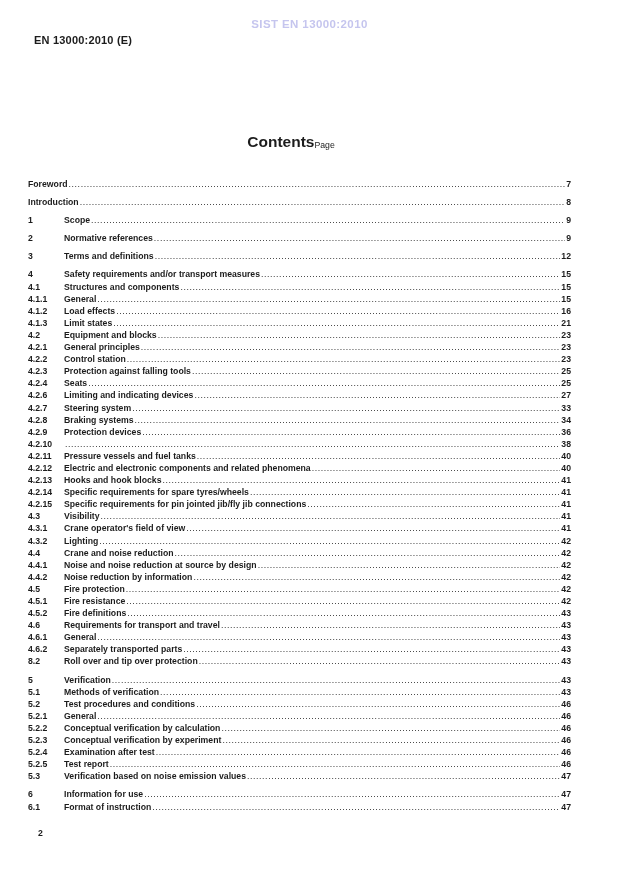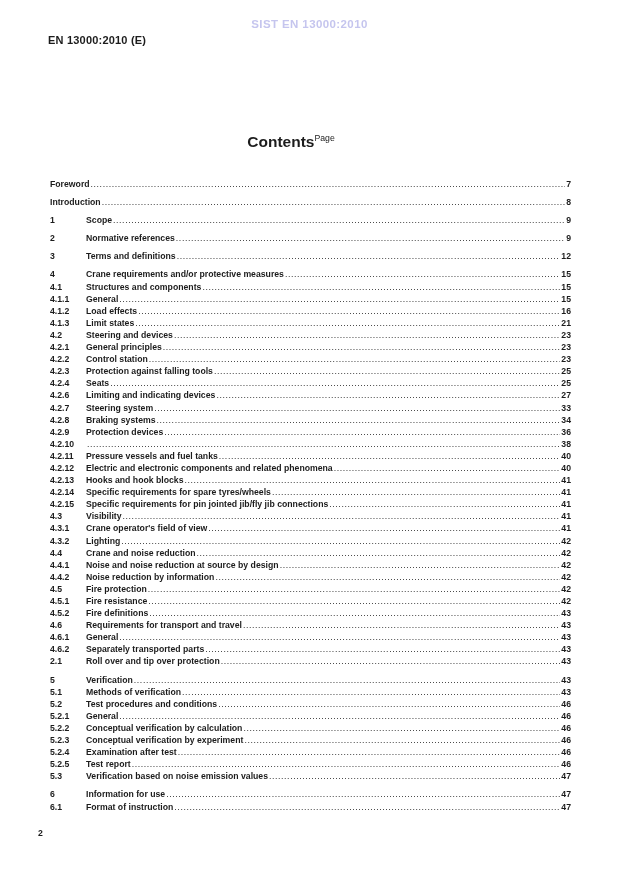--- a/index.html
+++ b/index.html
@@ -11,36 +11,36 @@
     color:var(--body-text, #1c1c1c);
     overflow:hidden;
   }
   .watermark {
     position:absolute; top:18px; left:0; width:100%;
     text-align:center;
     font-size:11.5px; font-weight:bold; letter-spacing:0.4px;
     color:var(--watermark-text, #c5c5ee);
   }
   .doc-ref {
-    position:absolute; top:34px; left:48px;
+    position:absolute; top:34px; left:34px;
     font-size:11px; font-weight:bold; letter-spacing:0.2px;
   }
   .contents-header {
     position:absolute; top:133px; left:38px; right:48px;
     display:flex; justify-content:center; align-items:flex-end;
   }
   .contents-title {
     margin:0; font-size:15.5px; font-weight:bold; line-height:18px;
   }
   .page-col-label {
     font-size:8.7px; font-weight:normal;
-    margin-right:27px; margin-bottom:8px;
+    margin-right:27px; margin-bottom:1px;
   }
   .toc {
-    position:absolute; top:178px; left:50px; right:48px;
+    position:absolute; top:178px; left:28px; right:48px;
   }
   .toc-row {
     display:flex; align-items:baseline;
     height:12.1px; line-height:12.1px;
     font-size:8.7px; font-weight:bold;
     white-space:nowrap;
   }
   .toc-row.gap { margin-top:6px; }
   .toc-num { width:36px; flex:0 0 36px; }
   .toc-title { flex:0 0 auto; }
@@ -96,21 +96,21 @@
         <span class="toc-page">9</span>
       </div>
       <div class="toc-row gap">
         <span class="toc-num">3</span>
         <span class="toc-title">Terms and definitions</span>
         <span class="toc-dots"></span>
         <span class="toc-page">12</span>
       </div>
       <div class="toc-row gap">
         <span class="toc-num">4</span>
-        <span class="toc-title">Crane requirements and/or protective measures</span>
+        <span class="toc-title">Safety requirements and/or transport measures</span>
         <span class="toc-dots"></span>
         <span class="toc-page">15</span>
       </div>
       <div class="toc-row">
         <span class="toc-num">4.1</span>
         <span class="toc-title">Structures and components</span>
         <span class="toc-dots"></span>
         <span class="toc-page">15</span>
       </div>
       <div class="toc-row">
@@ -126,21 +126,21 @@
         <span class="toc-page">16</span>
       </div>
       <div class="toc-row">
         <span class="toc-num">4.1.3</span>
         <span class="toc-title">Limit states</span>
         <span class="toc-dots"></span>
         <span class="toc-page">21</span>
       </div>
       <div class="toc-row">
         <span class="toc-num">4.2</span>
-        <span class="toc-title">Steering and devices</span>
+        <span class="toc-title">Equipment and blocks</span>
         <span class="toc-dots"></span>
         <span class="toc-page">23</span>
       </div>
       <div class="toc-row">
         <span class="toc-num">4.2.1</span>
         <span class="toc-title">General principles</span>
         <span class="toc-dots"></span>
         <span class="toc-page">23</span>
       </div>
       <div class="toc-row">
@@ -286,21 +286,21 @@
         <span class="toc-dots"></span>
         <span class="toc-page">43</span>
       </div>
       <div class="toc-row">
         <span class="toc-num">4.6.2</span>
         <span class="toc-title">Separately transported parts</span>
         <span class="toc-dots"></span>
         <span class="toc-page">43</span>
       </div>
       <div class="toc-row">
-        <span class="toc-num">2.1</span>
+        <span class="toc-num">8.2</span>
         <span class="toc-title">Roll over and tip over protection</span>
         <span class="toc-dots"></span>
         <span class="toc-page">43</span>
       </div>
       <div class="toc-row gap">
         <span class="toc-num">5</span>
         <span class="toc-title">Verification</span>
         <span class="toc-dots"></span>
         <span class="toc-page">43</span>
       </div>

